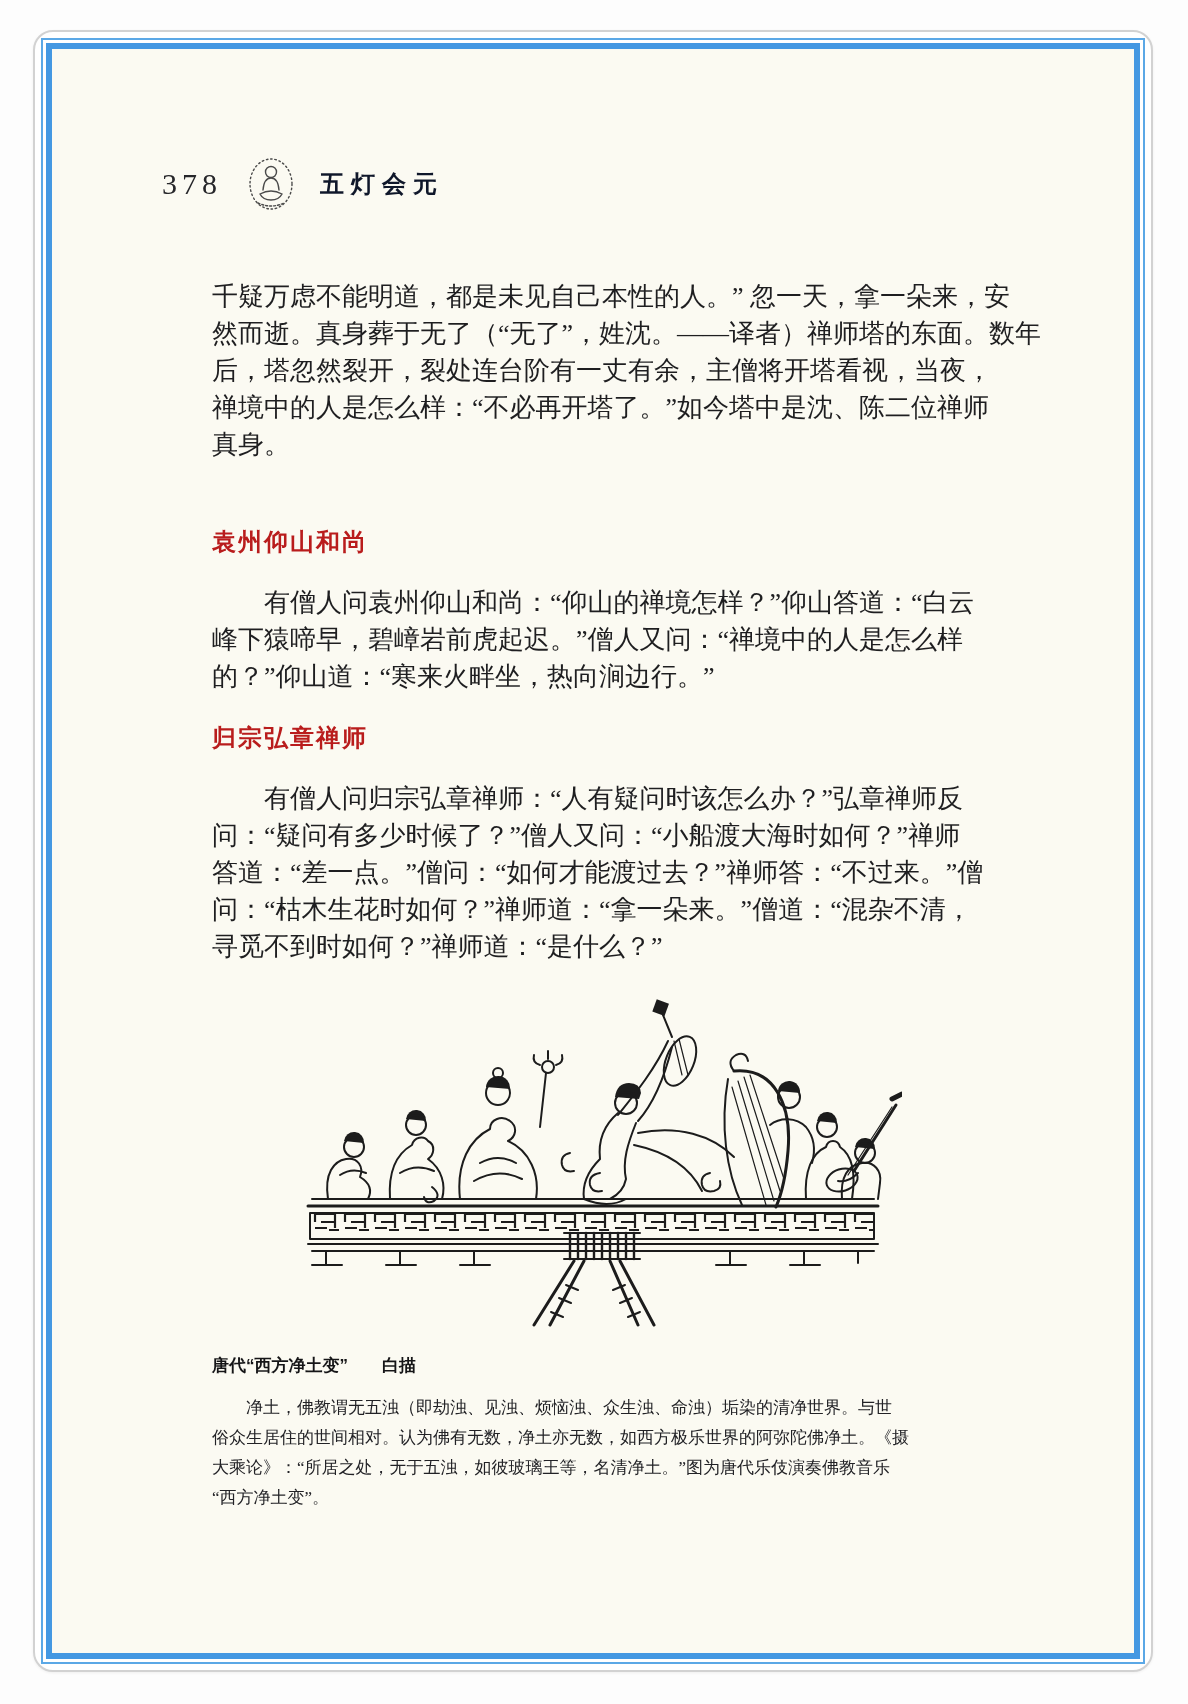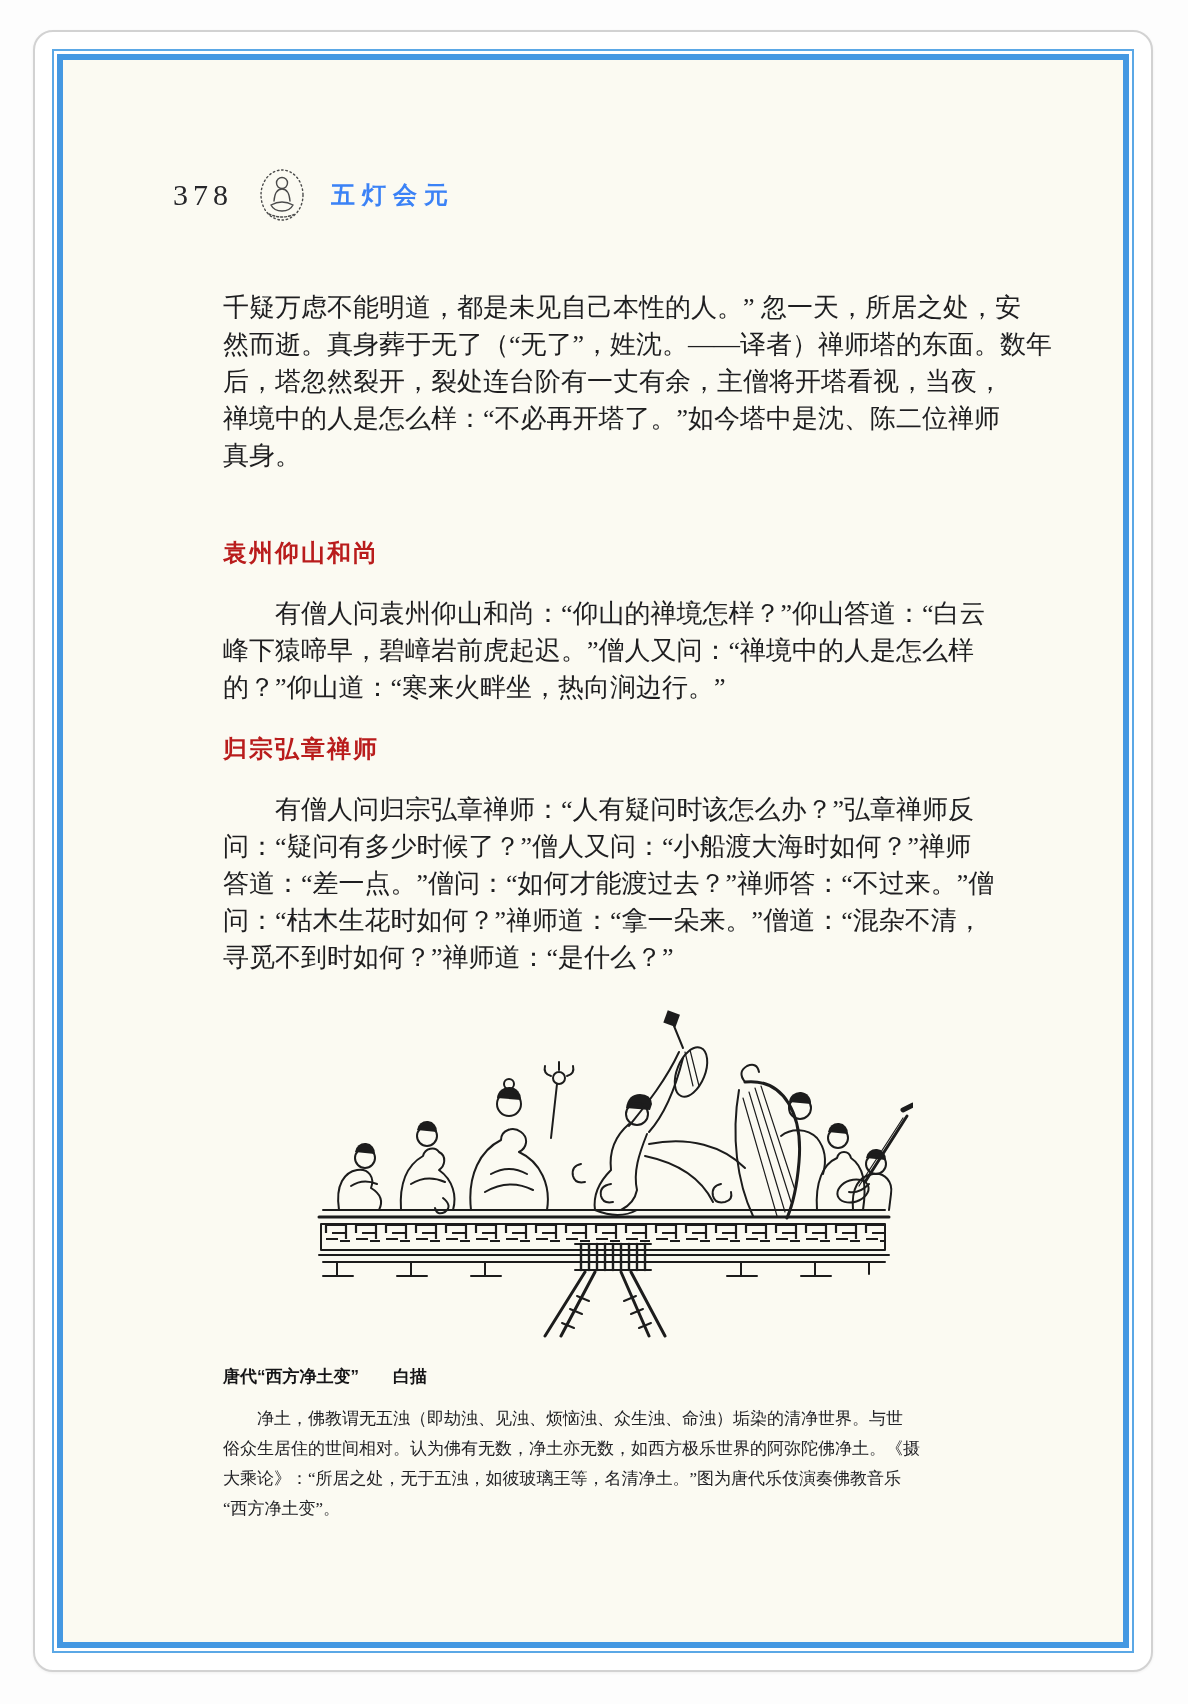--- a/index.html
+++ b/index.html
@@ -1,31 +1,31 @@
 <!DOCTYPE html>
 <html><head>
 <meta charset="utf-8">
 <style>
   html,body{margin:0;padding:0;background:#ffffff;}
   .canvas{position:relative;width:1188px;height:1704px;background:#fdfdfd;overflow:hidden;
           font-family:"Liberation Serif", serif;color:#1e1e20;}
   .card{position:absolute;left:33px;top:30px;width:1120px;height:1642px;box-sizing:border-box;
-        background:#ffffff;border:2px solid #d2d2d2;border-radius:20px;padding:17px;
+        background:#ffffff;border:2px solid #d2d2d2;border-radius:20px;padding:6px;
         box-shadow:0 1px 3px rgba(0,0,0,0.06);}
   .frame-thin{width:100%;height:100%;box-sizing:border-box;border:2px solid #5ba8e6;padding:3px;}
   .frame-thick{width:100%;height:100%;box-sizing:border-box;border:6px solid #4498e2;background:#fbfaf2;
         position:relative;overflow:hidden;}
   .content{position:absolute;inset:0;padding-left:160px;box-sizing:border-box;}
 
   
   .pg-header{display:flex;align-items:center;margin-top:106px;margin-left:-50px;height:58px;}
   .pg-num{font-size:30px;letter-spacing:5px;color:#26262a;}
   .buddha{margin-left:26px;width:46px;height:54px;flex:0 0 auto;}
   .book-title{margin-left:26px;font-family:"Liberation Sans", sans-serif;font-weight:bold;
-        font-size:24px;letter-spacing:7px;color:#3b82f6;}
+        font-size:24px;letter-spacing:7px;color:#0f172a;}
 
   
   .para{width:652px;font-size:26px;line-height:37px;margin-top:27px;}
   .para .tline{white-space:nowrap;}
   .tline.indent{text-indent:2em;}
   .p-intro{margin-top:65px;}
   .sec-h{width:652px;font-family:"Liberation Sans", sans-serif;font-weight:bold;
         font-size:24px;line-height:30px;letter-spacing:2px;color:#b91c1c;}
   .sec-h.first{margin:64px 0 6px 0;}
   .sec-h.second{margin:28px 0 10px 0;}
@@ -59,21 +59,21 @@
                   <path d="M15 33 q1 -12 8 -12 q7 0 8 12"></path>
                   <path d="M12 37 q11 -6 22 0 q-3 6 -11 6 q-8 0 -11 -6 z"></path>
                   <path d="M10 46 q13 6 26 0" stroke-dasharray="2 2"></path>
                 </g>
               </svg>
             </span>
             <span class="book-title">五灯会元</span>
           </div>
 
           <div class="para p-intro">
-            <div class="tline">千疑万虑不能明道，都是未见自己本性的人。” 忽一天，所居之处，安</div>
+            <div class="tline">千疑万虑不能明道，都是未见自己本性的人。” 忽一天，拿一朵来，安</div>
             <div class="tline">然而逝。真身葬于无了（“无了”，姓沈。——译者）禅师塔的东面。数年</div>
             <div class="tline">后，塔忽然裂开，裂处连台阶有一丈有余，主僧将开塔看视，当夜，</div>
             <div class="tline">禅境中的人是怎么样：“不必再开塔了。”如今塔中是沈、陈二位禅师</div>
             <div class="tline">真身。</div>
           </div>
 
           <div class="sec-h first">袁州仰山和尚</div>
           <div class="para">
             <div class="tline indent">有僧人问袁州仰山和尚：“仰山的禅境怎样？”仰山答道：“白云</div>
             <div class="tline">峰下猿啼早，碧嶂岩前虎起迟。”僧人又问：“禅境中的人是怎么样</div>

